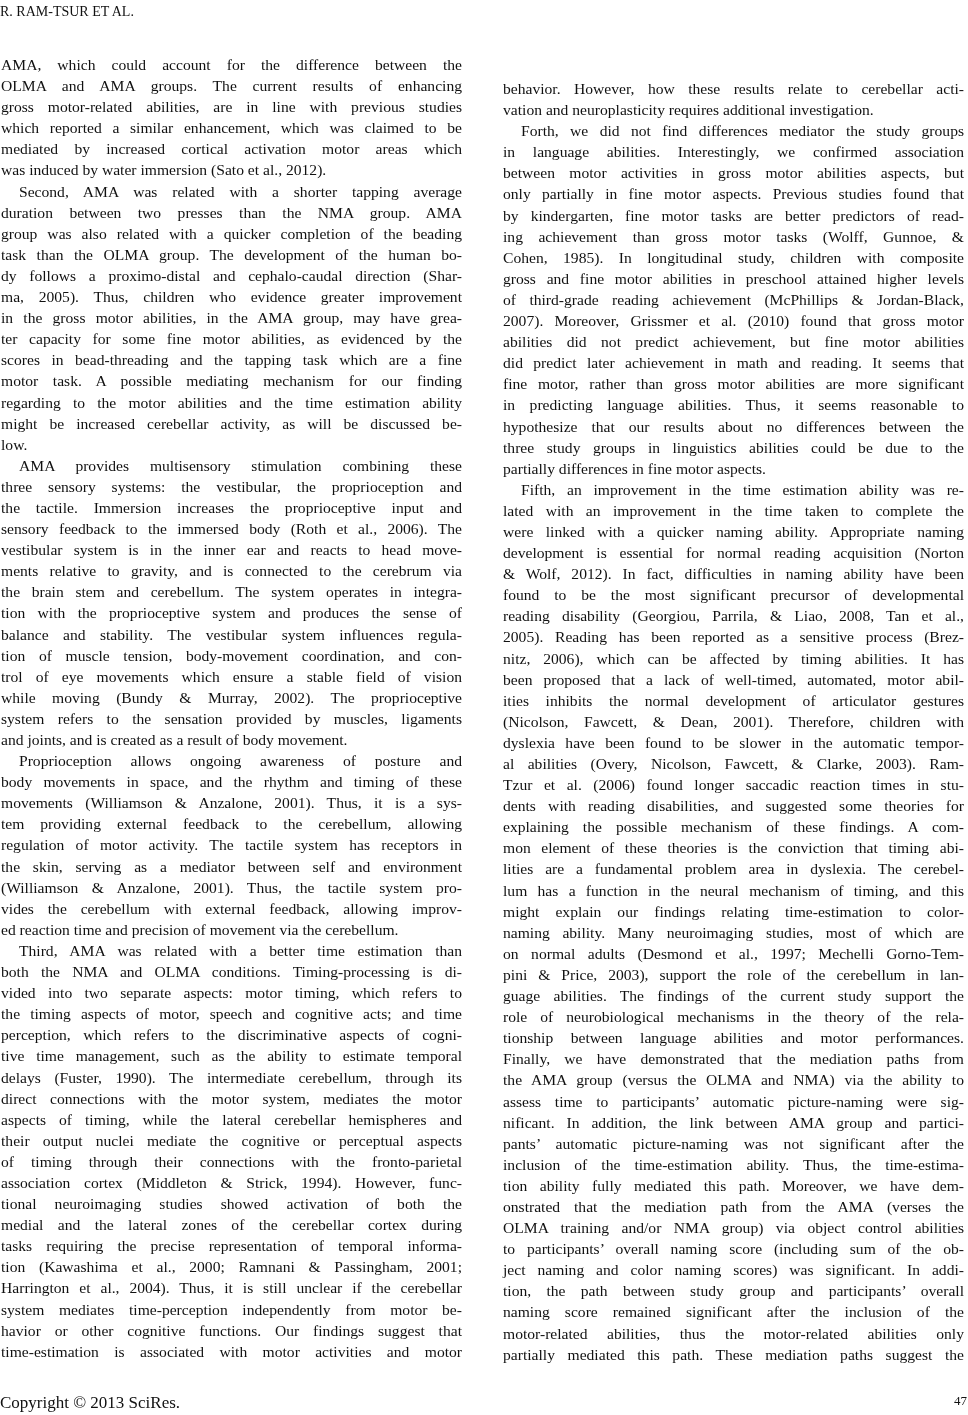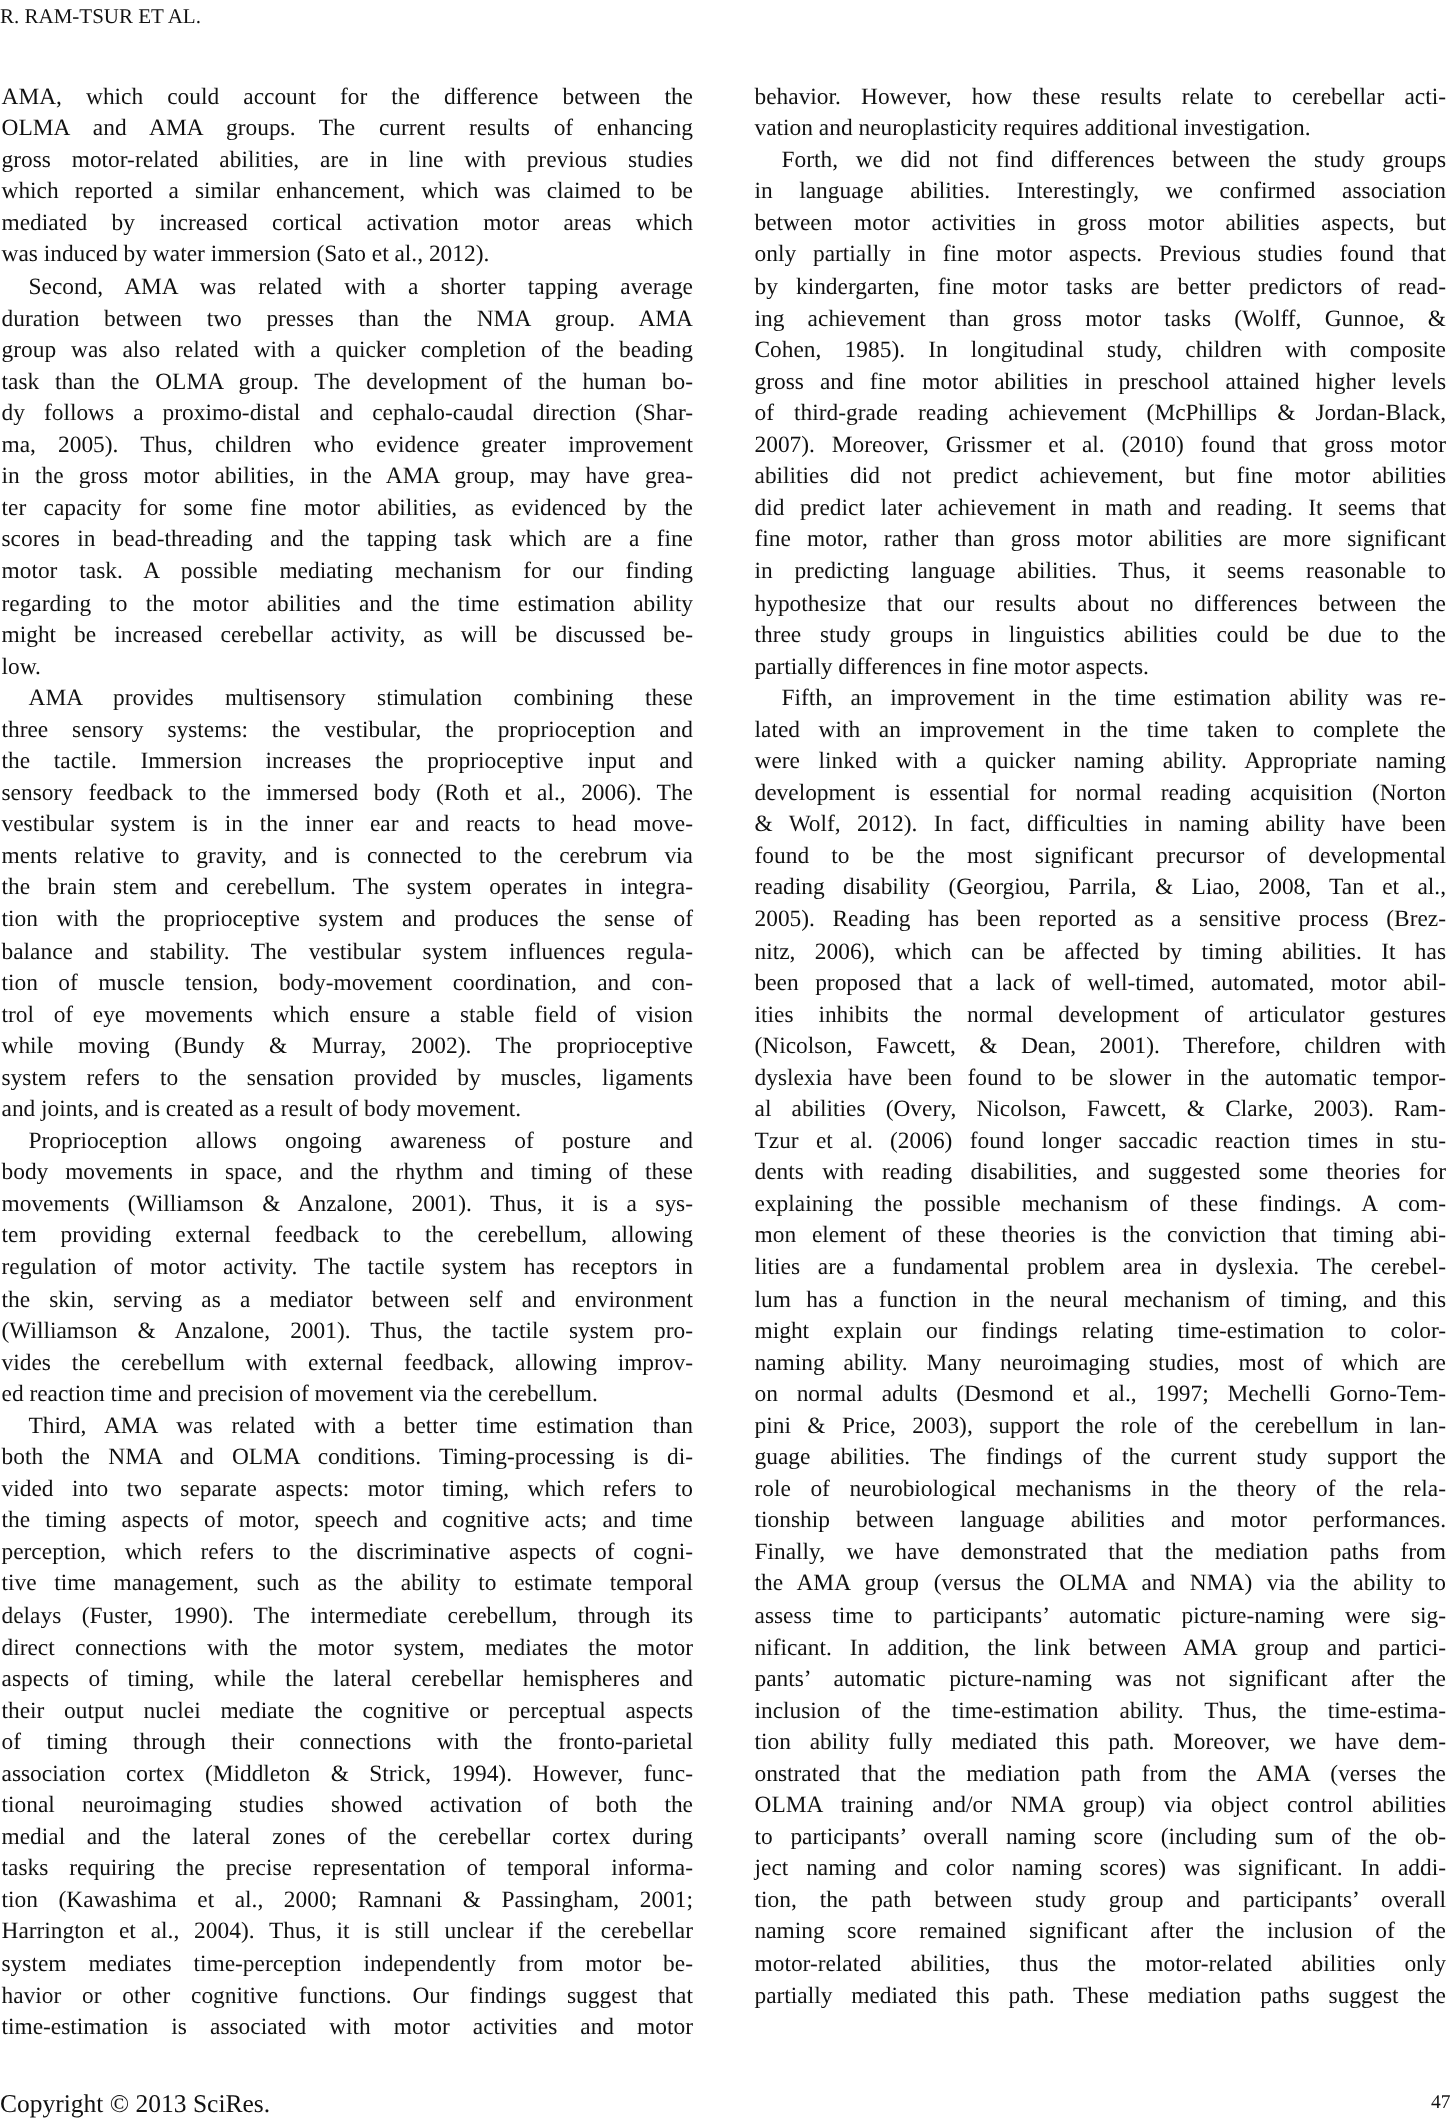--- a/index.html
+++ b/index.html
@@ -2,21 +2,21 @@
 <html><head>
 <meta charset="utf-8">
 <style>
   html, body { margin: 0; padding: 0; background: #ffffff; }
   body { width: 968px; height: 1415px; position: relative; overflow: hidden;
          font-family: "Liberation Serif", "DejaVu Serif", serif; color: #111; }
   .header { position: absolute; top: 4px; left: 0; width: 968px; text-align: left;
             font-size: 14px; letter-spacing: 0px; }
   .col { position: absolute; top: 54px; width: 461px; }
   .col.left { left: 1px; }
-  .col.right { left: 503px; }
+  .col.right { left: 503px; margin-top: 24px; }
   .line { height: 21.1px; line-height: 21.1px; font-size: 15.6px; white-space: nowrap;
           text-align: justify; text-align-last: justify; }
   .line.last { text-align-last: left; }
   .line.indent { text-indent: 18px; }
   .footer-left { position: absolute; top: 1393px; left: 0; font-size: 17px; }
   .footer-right { position: absolute; top: 1393px; right: 1px; font-size: 13px; }
 </style>
 </head>
 <body>
 
@@ -82,21 +82,21 @@
     <div class="line">tasks requiring the precise representation of temporal informa-</div>
     <div class="line">tion (Kawashima et al., 2000; Ramnani &amp; Passingham, 2001;</div>
     <div class="line">Harrington et al., 2004). Thus, it is still unclear if the cerebellar</div>
     <div class="line">system mediates time-perception independently from motor be-</div>
     <div class="line">havior or other cognitive functions. Our findings suggest that</div>
     <div class="line">time-estimation is associated with motor activities and motor</div>
   </div>
 <div class="col right" id="rightcol">
     <div class="line">behavior. However, how these results relate to cerebellar acti-</div>
     <div class="line last">vation and neuroplasticity requires additional investigation.</div>
-    <div class="line indent">Forth, we did not find differences between the study groups</div>
+    <div class="line indent">Forth, we did not find differences mediator the study groups</div>
     <div class="line">in language abilities. Interestingly, we confirmed association</div>
     <div class="line">between motor activities in gross motor abilities aspects, but</div>
     <div class="line">only partially in fine motor aspects. Previous studies found that</div>
     <div class="line">by kindergarten, fine motor tasks are better predictors of read-</div>
     <div class="line">ing achievement than gross motor tasks (Wolff, Gunnoe, &amp;</div>
     <div class="line">Cohen, 1985). In longitudinal study, children with composite</div>
     <div class="line">gross and fine motor abilities in preschool attained higher levels</div>
     <div class="line">of third-grade reading achievement (McPhillips &amp; Jordan-Black,</div>
     <div class="line">2007). Moreover, Grissmer et al. (2010) found that gross motor</div>
     <div class="line">abilities did not predict achievement, but fine motor abilities</div>

